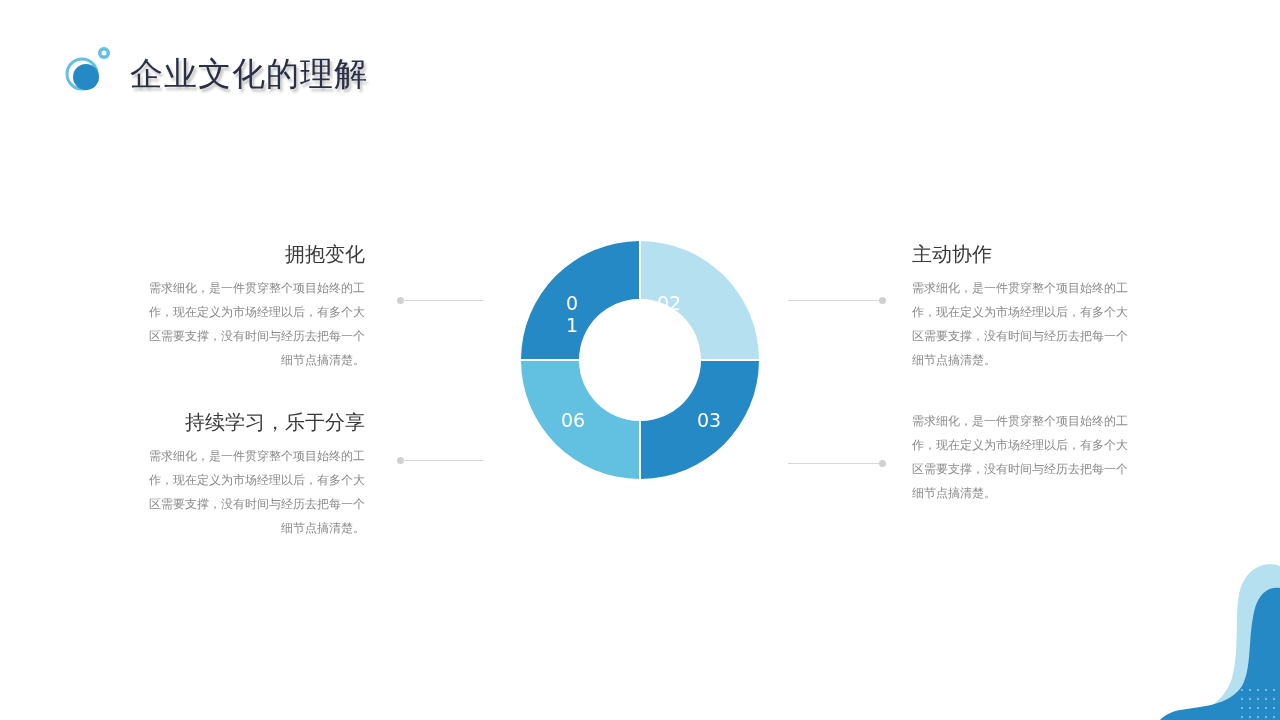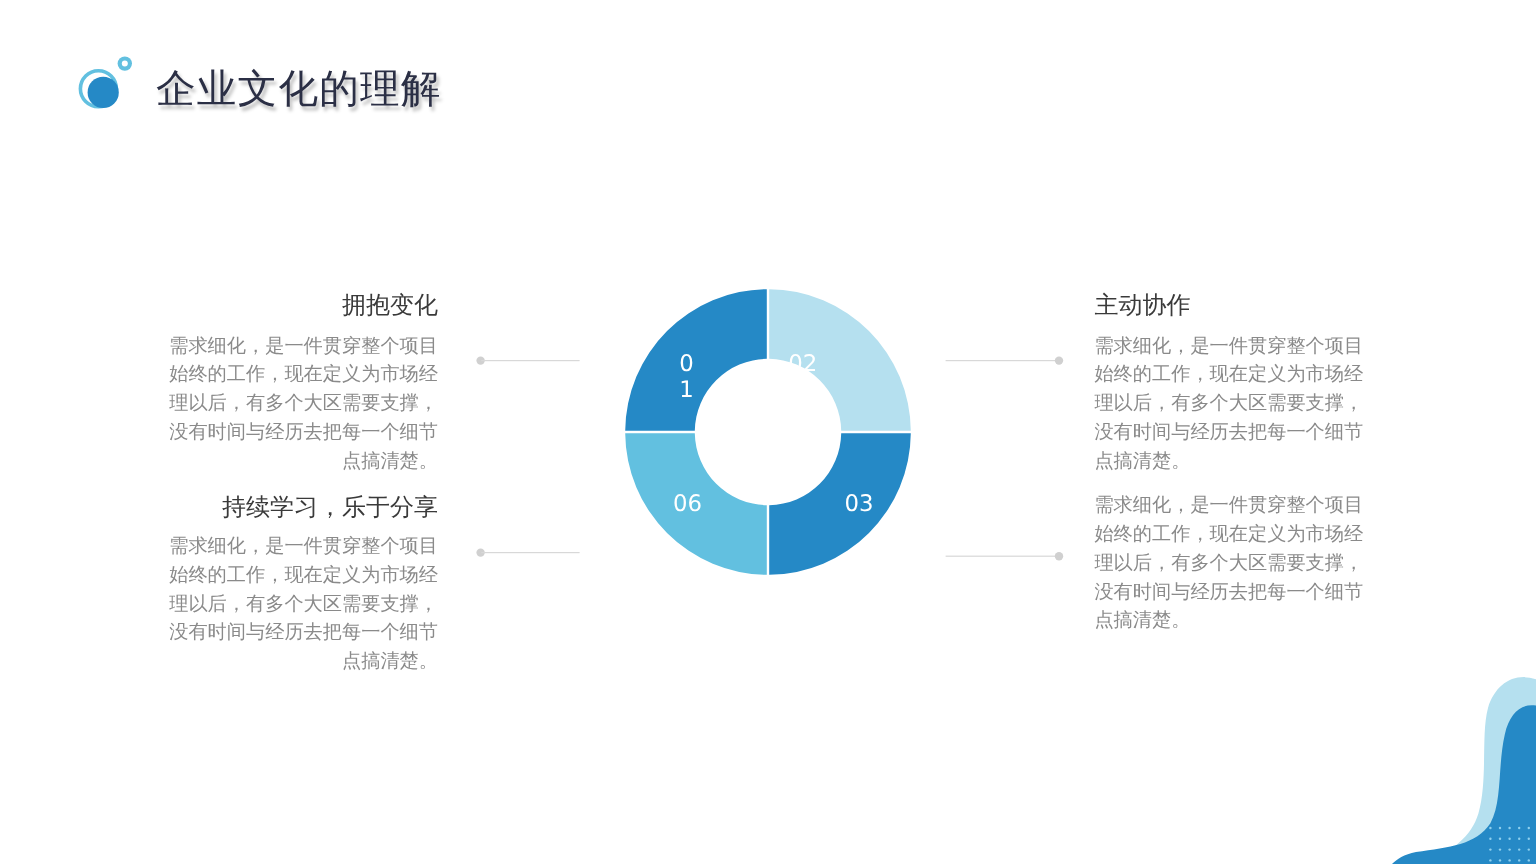--- a/index.html
+++ b/index.html
@@ -1,21 +1,21 @@
 <!DOCTYPE html>
 <html><head>
   <meta charset="utf-8">
   <style>
     html, body { margin:0; padding:0; }
     body { width:1280px; height:720px; position:relative; overflow:hidden; background:#ffffff; font-family:"DejaVu Sans", "Liberation Sans", sans-serif; }
     .logo { position:absolute; left:62px; top:44px; width:52px; height:52px; }
     .title { position:absolute; left:130px; top:52px; font-size:33px; color:#2b2f45; letter-spacing:1px; text-shadow:2px 3px 3px rgba(0,0,0,0.28); font-weight:500; }
     .block { position:absolute; width:225px; }
     .block .head { font-size:20px; color:#3a3a3a; margin-bottom:8px; white-space:nowrap; }
-    .block .desc { font-size:16px; color:#8a8a8a; line-height:24px; }
+    .block .desc { font-size:12px; color:#8a8a8a; line-height:24px; }
     .block.right-al { text-align:right; }
     .block.left-al { text-align:left; }
     .connector { position:absolute; height:1px; background:#d8d8d8; }
     .dot { position:absolute; width:7px; height:7px; border-radius:50%; background:#d0d0d0; }
     .donut { position:absolute; left:520px; top:240px; width:240px; height:240px; }
     .seg-label { position:absolute; color:#ffffff; font-size:19px; text-align:center; line-height:22px; }
     .deco { position:absolute; right:0; bottom:0; width:130px; height:160px; }
   </style>
 </head>
 <body>
@@ -63,21 +63,21 @@
 
   <path d="M239,121 A119,119 0 0 1 121,239 L121,181 A61,61 0 0 0 181,121 Z" fill="#2589c6"></path>
 
   <path d="M119,239 A119,119 0 0 1 1,121 L59,121 A61,61 0 0 0 119,181 Z" fill="#62c0e0"></path>
 </svg>
 <div class="seg-label" style="left:560px; top:292px; width:24px;">
   <div>0</div>
   <div>1</div>
 </div>
 <div class="seg-label" style="left:650px; top:292px; width:38px;text-align:center;">02</div>
-<div class="seg-label" style="left:690px; top:409px; width:38px;text-align:right;">03</div>
+<div class="seg-label" style="left:690px; top:409px; width:38px;">03</div>
 <div class="seg-label" style="left:554px; top:409px; width:38px;">06</div>
 
 <svg class="deco" viewBox="0 0 130 160">
   <path d="M130,6 C112,0 96,10 90,30 C84,52 90,90 82,118 C76,138 60,148 40,160 L130,160 Z" fill="#b5e0ef"></path>
   <path d="M130,28 C118,26 108,34 104,52 C98,78 102,108 92,126 C80,144 58,146 30,150 C20,152 14,156 10,160 L130,160 Z" fill="#2589c6"></path>
   <g fill="#8fd0ee">
     <circle cx="92" cy="130" r="1"></circle>
       <circle cx="100" cy="130" r="1"></circle>
       <circle cx="108" cy="130" r="1"></circle>
       <circle cx="116" cy="130" r="1"></circle>

